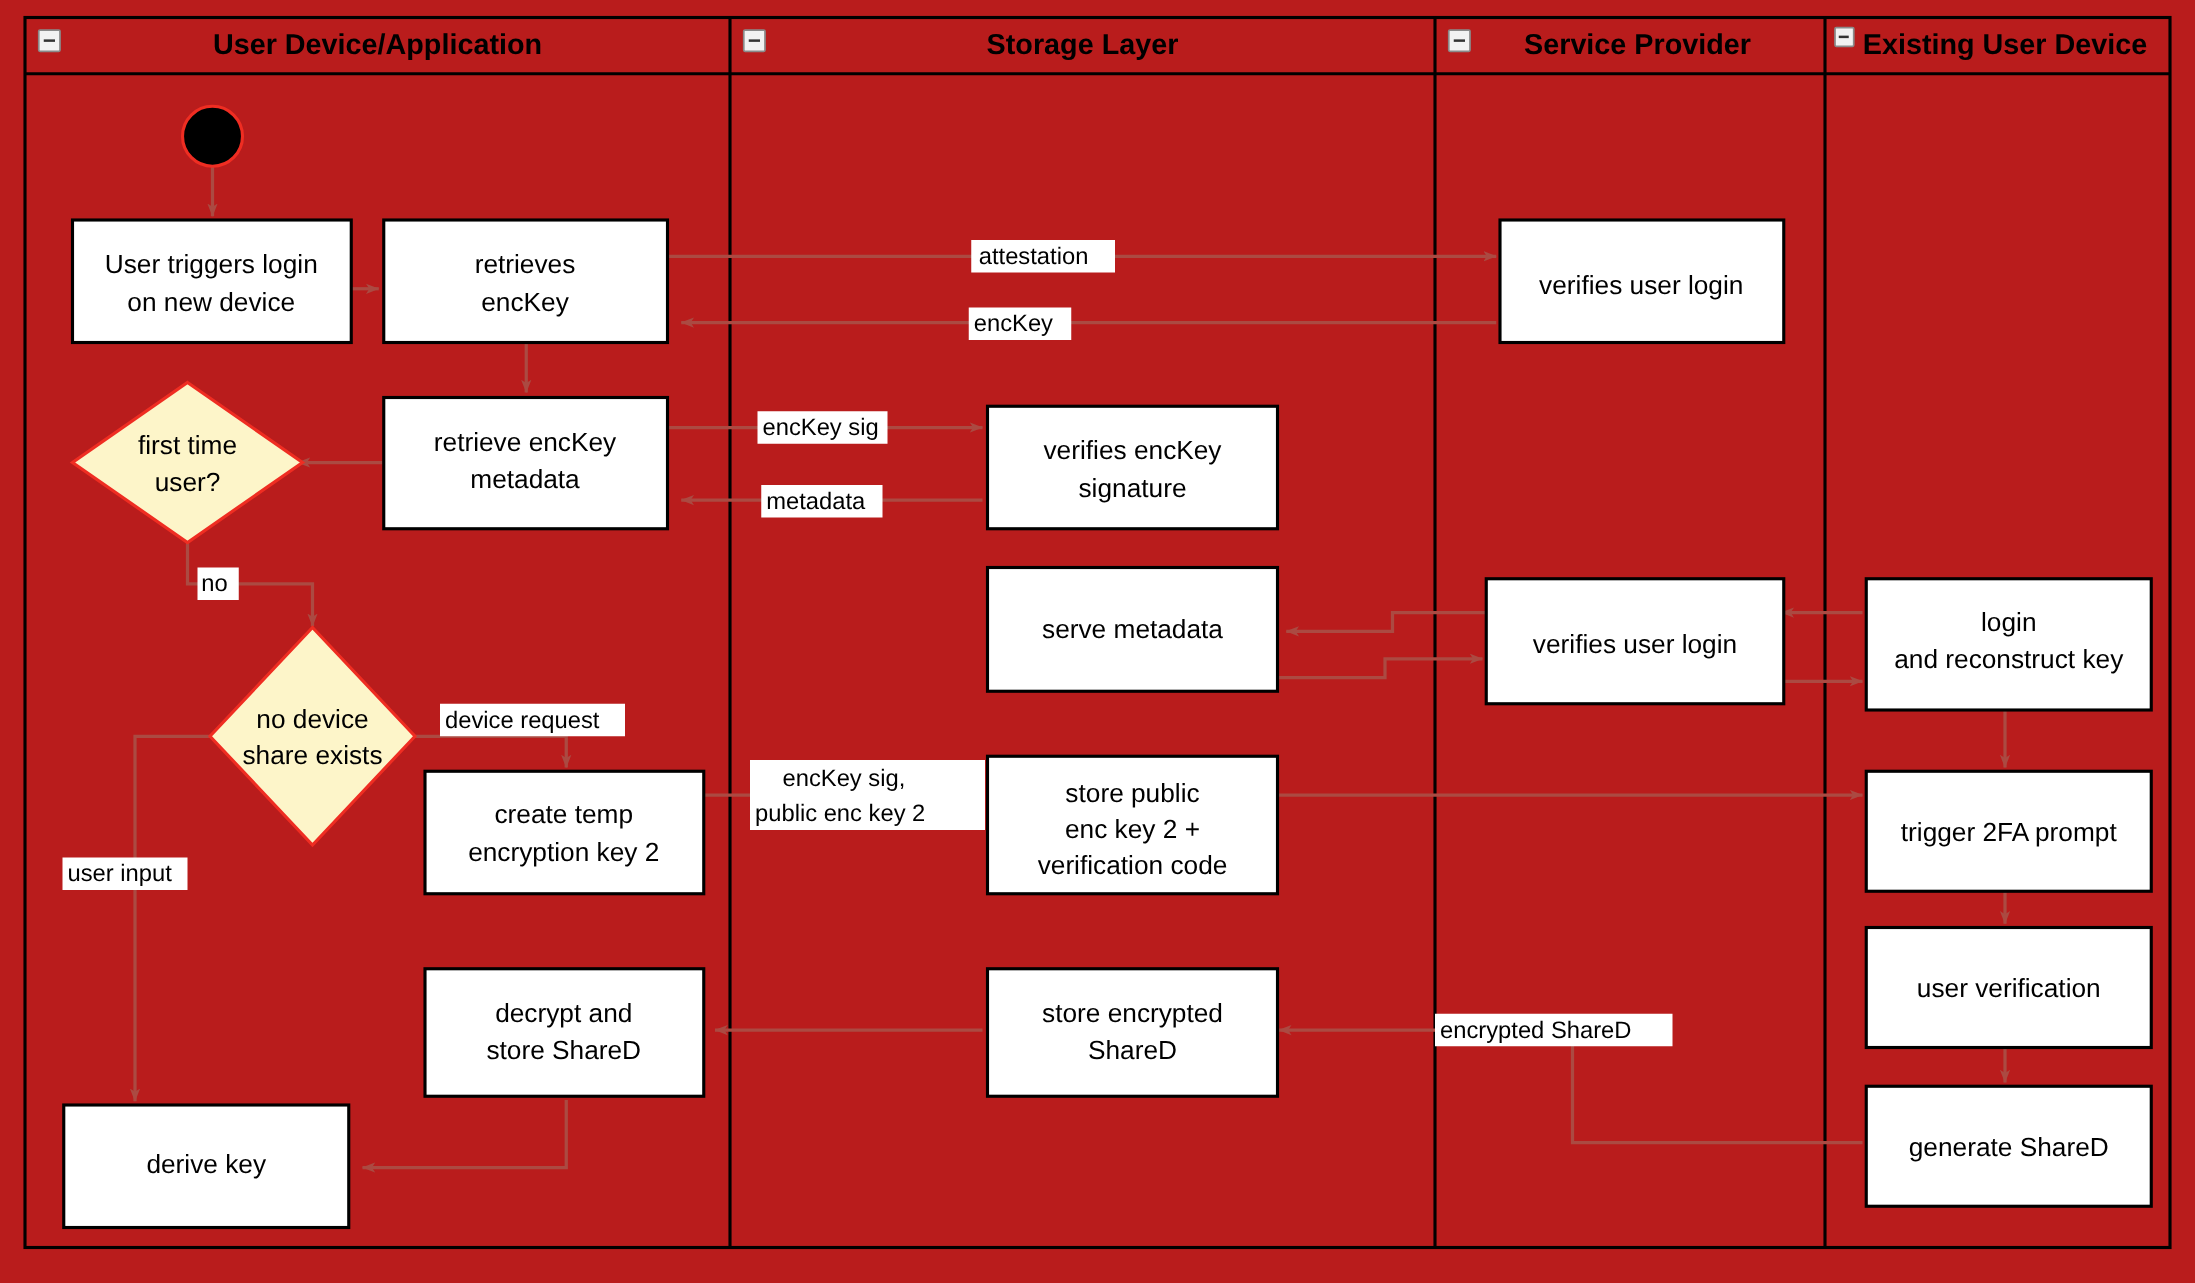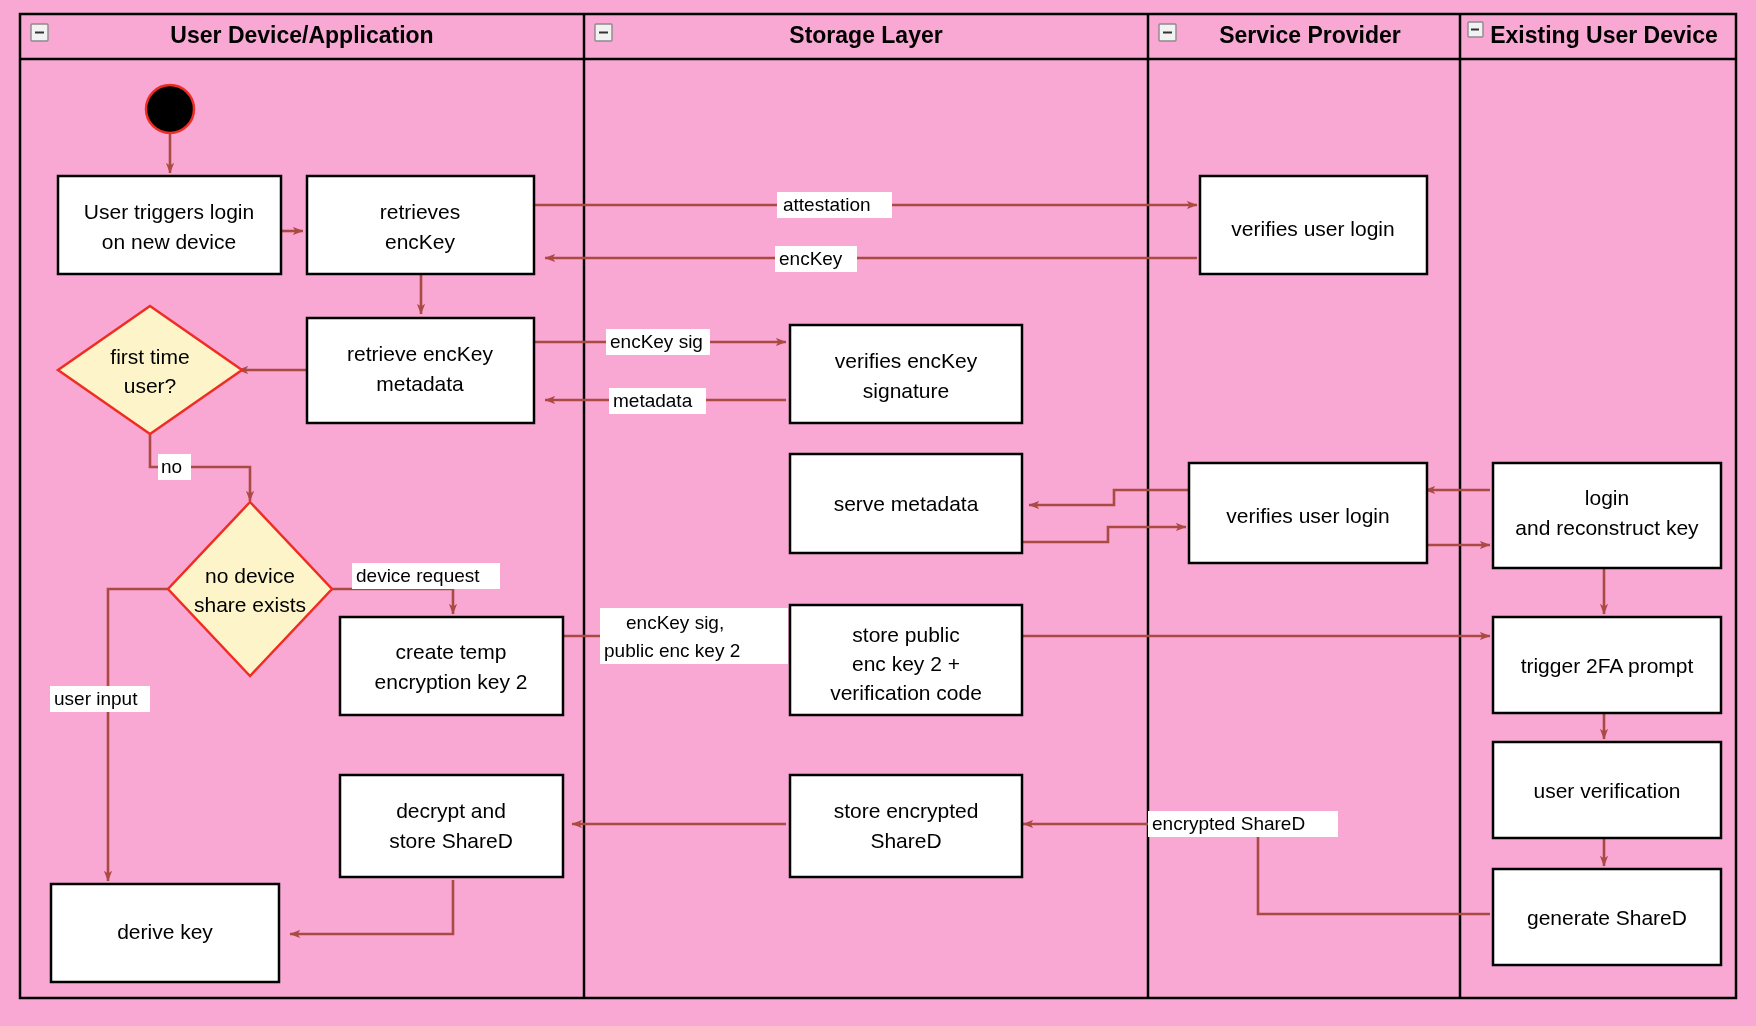--- a/index.html
+++ b/index.html
@@ -7,21 +7,21 @@
     padding: 0;
     background: #ffffff;
   }
   body {
     font-family: "Liberation Sans", sans-serif;
   }
   #canvas {
     position: relative;
     width: 1756px;
     height: 1026px;
-    background: #f9a8d4;
+    background: #b91c1c;
     overflow: hidden;
   }
   svg.diagram {
     position: absolute;
     top: 0;
     left: 0;
     width: 1756px;
     height: 1026px;
   }
   .lane-header-text {

